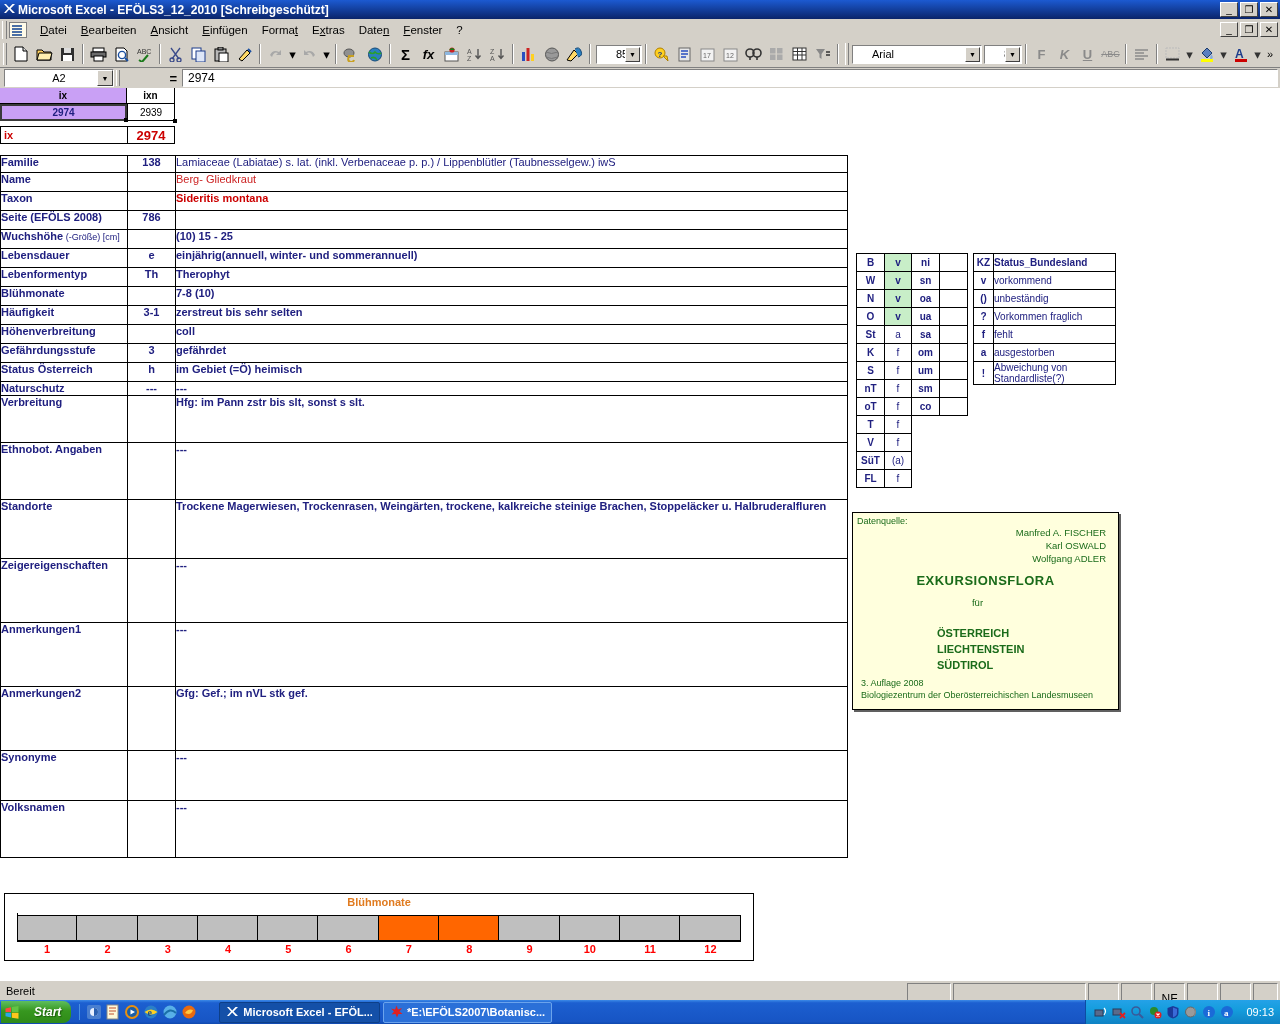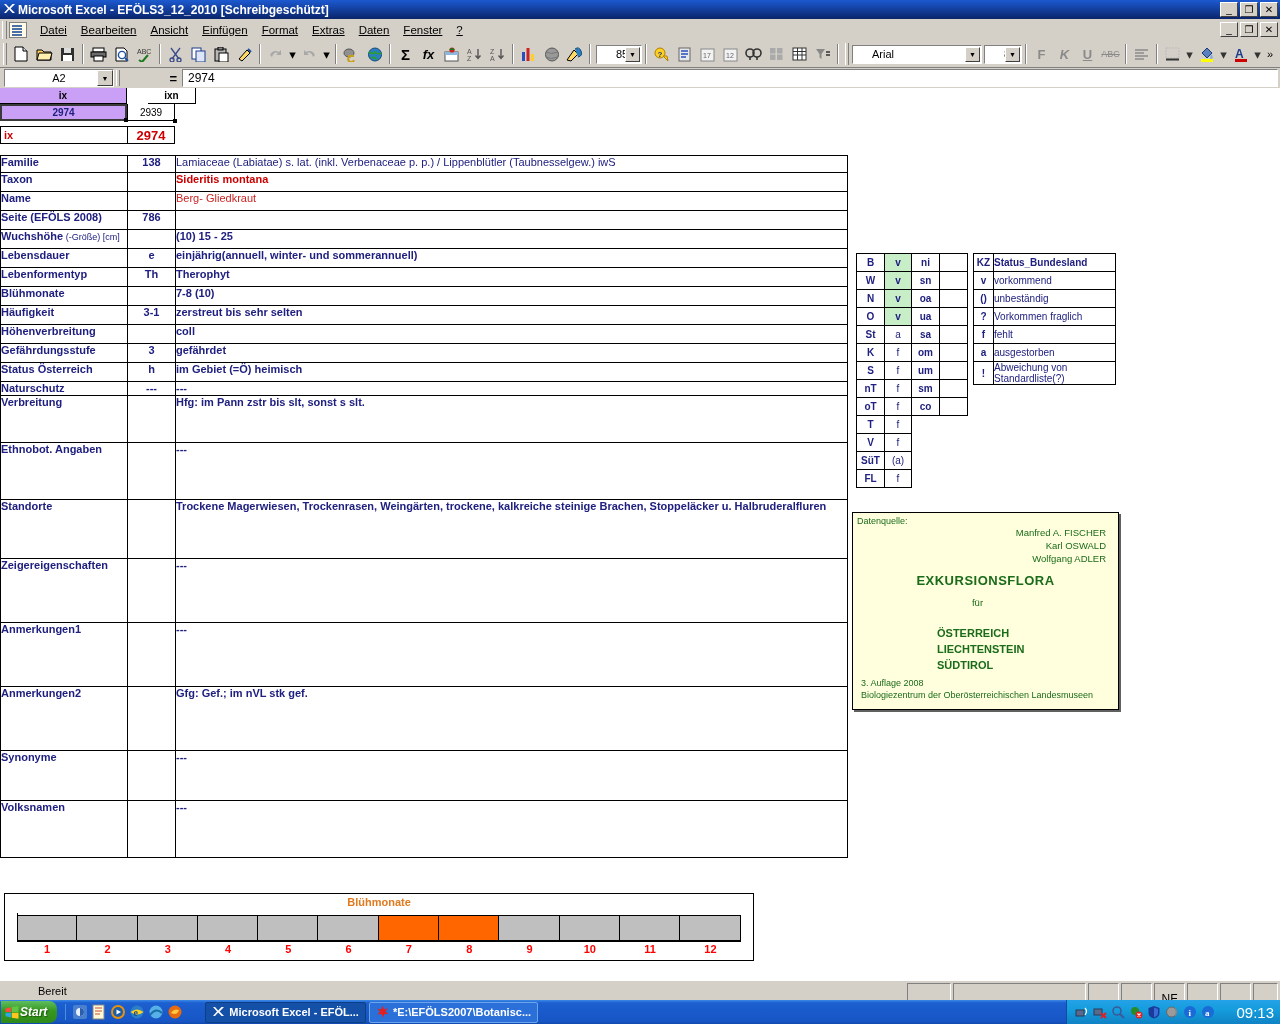--- a/index.html
+++ b/index.html
@@ -38,21 +38,21 @@
     border-bottom: 1px solid #d4d0c8;
   }
   .menu-grip { width: 5px; height: 18px; margin: 0 2px 0 2px;
     border-left: 1px solid #fff; border-right: 1px solid #808080; }
   .doc-icon {
     width: 18px; height: 16px; margin-right: 6px; position: relative;
     background: #fffbe8; border: 1px solid #808080;
   }
   .doc-icon::after { content:""; position:absolute; left:2px; top:2px; width:10px; height:2px; background:#4a6fa5;
     box-shadow: 0 3px 0 #4a6fa5, 0 6px 0 #4a6fa5, 0 9px 0 #4a6fa5; }
-  .menu-item { font-size: 11.5px; color: #000; padding: 2px 7px; white-space: nowrap; text-decoration: underline; }
+  .menu-item { font-size: 11.5px; color: #000; padding: 2px 7px; white-space: nowrap; }
   .mu { text-decoration: underline; }
   .win-mini-btns { position: absolute; right: 2px; top: 3px; display: flex; gap: 2px; }
 
   
   .toolbar {
     position: absolute; left: 0; top: 41px; width: 1280px; height: 27px;
     background: #d4d0c8; display: flex; align-items: center;
     border-bottom: 1px solid #808080;
   }
   .tgrip { width: 4px; height: 22px; margin: 0 3px;
@@ -104,21 +104,21 @@
 
   
   .selblock { position: absolute; left: 0; top: 0; }
   .cellrow { display: flex; }
   .hcell {
     width: 127px; height: 16px; background: #c9a0f5;
     border: 1px solid #000; border-top: none; border-left: none;
     font-size: 10px; font-weight: bold; color: #000;
     display: flex; align-items: center; justify-content: center;
   }
-  .hcell.b2 { width: 48px; background: #ffffff; margin-left: 21px; }
+  .hcell.b2 { width: 48px; background: #ffffff; }
   .selcell {
     width: 127px; height: 17px; background: #c9a0f5;
     border: 2px solid #3a3a3a;
     font-size: 10px; color: #202080; font-weight: bold;
     display: flex; align-items: center; justify-content: center;
     position: relative;
   }
   .selcell::after { content:""; position:absolute; right:-3px; bottom:-3px; width:4px; height:4px; background:#000; }
   .selcell.b2 { width: 48px; background: #fff; border: 1px solid #000; border-top:none; color:#000; font-weight:normal; height:17px;}
 
@@ -179,57 +179,57 @@
   .bm-cell.on { background: #ff6600; }
   .bm-axis { position:absolute; left:12px; top:47px; width:724px; height:1px; background:#000;}
   .bm-labels { position:absolute; left:12px; top:49px; display:flex; }
   .bm-lbl { width: 60.3px; text-align:center; font-size:11px; font-weight:bold; color:#ff0000; }
 
   
   .statusbar {
     position: absolute; left: 0; top: 980px; width: 1280px; height: 20px;
     background: #d4d0c8; border-top: 1px solid #fff; display: flex; align-items: center;
   }
-  .sb-text { font-size: 11px; padding-left: 14px; color: #000; margin-left: 24px; }
+  .sb-text { font-size: 11px; padding-left: 6px; color: #000; }
   .sb-panels { position:absolute; right: 2px; top: 2px; display: flex; gap: 2px; }
   .sb-p { height: 32px; border: 1px solid #808080; border-right-color:#fff; border-bottom-color:#fff;
      font-size:12px; display:flex; align-items:center; justify-content:center; }
 
   
   .taskbar {
     position: absolute; left: 0; top: 1000px; width: 1280px; height: 24px;
     background: linear-gradient(to bottom, #3c8ae8 0%, #1c5fd0 12%, #1755c4 90%, #0f49ad 100%);
     display: flex; align-items: center;
   }
   .startbtn {
     margin-left: 1px; height: 22px; padding: 0 10px 0 4px;
     background: linear-gradient(to bottom, #5fbe5f 0%, #37971f 45%, #2f8a18 100%);
     border-radius: 0 8px 8px 0;
     color: #fff; font-size: 12px; font-weight: bold; font-style: italic;
-    display: flex; align-items: center; gap: 1px;
+    display: flex; align-items: center; gap: 15px;
     text-shadow: 1px 1px 1px #1a5c0a;
   }
   .winflag { width: 14px; height: 13px; display:inline-block; position:relative; }
   .qlbar { display:flex; align-items:center; gap:3px; margin-left: 8px; padding-left: 6px;
      border-left: 1px solid #4a90e2; }
   .qicon { width: 16px; height: 16px; border-radius: 2px; }
   .tasks { display: flex; gap: 3px; margin-left: 22px; }
   .taskbtn {
     height: 21px; padding: 0 6px; display:flex; align-items:center; gap: 4px;
     background: #2b70d8; border: 1px solid #6ba3ec; border-radius: 2px;
     color: #fff; font-size: 11px; font-weight: bold; white-space: nowrap;
   }
   .taskbtn.active { background: #1450a8; border-color: #0d3f88; }
   .tray {
     position: absolute; right: 0; top: 0; height: 24px; display: flex; align-items: center;
     gap: 4px; padding: 0 6px 0 8px;
     background: linear-gradient(to bottom, #24a2e8 0%, #159ddd 40%, #0f82c4 100%);
     border-left: 1px solid #0c4da2;
   }
-  .tray .clock { color: #fff; font-size: 15px; margin-left: 17px; }
+  .tray .clock { color: #fff; font-size: 11px; margin-left: 8px; }
   .trayicon { width: 14px; height: 14px; }
 </style>
 </head>
 <body>
 
 <div id="app">
 
   <div class="titlebar">
     <span class="tb-icon">
       <svg width="13" height="13" viewBox="0 0 13 13">
@@ -539,28 +539,28 @@
     </div>
 
     <table class="rectable">
         <tbody id="rec-body">
           <tr style="height: 17px;">
             <td class="c-label">Familie</td>
             <td class="c-code">138</td>
             <td class="c-val normalw">Lamiaceae (Labiatae) s. lat. (inkl. Verbenaceae p. p.)  /  Lippenblütler (Taubnesselgew.) iwS</td>
           </tr>
           <tr style="height: 19px;">
+            <td class="c-label">Name</td>
+            <td class="c-code"></td>
+            <td class="c-val red-n">Berg- Gliedkraut</td>
+          </tr>
+          <tr style="height: 19px;">
             <td class="c-label">Taxon</td>
             <td class="c-code"></td>
             <td class="c-val red-b">Sideritis montana</td>
-          </tr>
-          <tr style="height: 19px;">
-            <td class="c-label">Name</td>
-            <td class="c-code"></td>
-            <td class="c-val red-n">Berg- Gliedkraut</td>
           </tr>
           <tr style="height: 19px;">
             <td class="c-label">Seite (EFÖLS 2008)</td>
             <td class="c-code">786</td>
             <td class="c-val"></td>
           </tr>
           <tr style="height: 19px;">
             <td class="c-label">Wuchshöhe<span class="sub"> (-Größe) [cm]</span></td>
             <td class="c-code"></td>
             <td class="c-val"> (10) 15 - 25</td>

